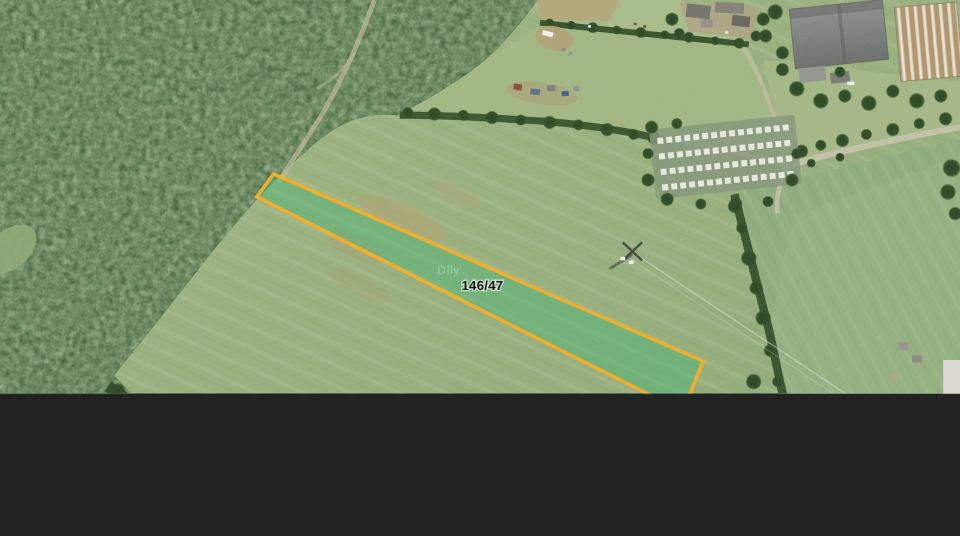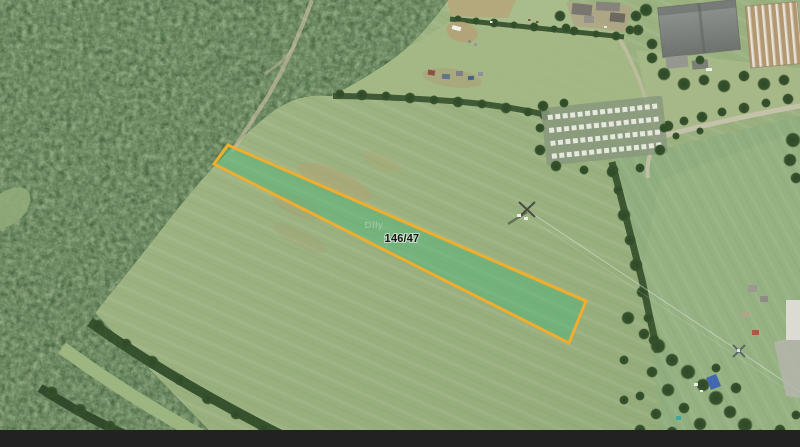--- a/index.html
+++ b/index.html
@@ -1,18 +1,18 @@
 <!DOCTYPE html>
 <html><head>
 <meta charset="utf-8">
 <style>
   html,body{margin:0;padding:0;background:#222;}
   .map-viewport{
     position:relative;
-    width:800px;height:430px;
+    width:800px;height:328px;
     overflow:hidden;
     font-family:"Liberation Sans", sans-serif;
     cursor:crosshair;
   }
   .map-viewport svg{display:block;}
   text.parcel-label{
     font-family:"Liberation Sans", sans-serif;
     font-size:11px;font-weight:700;fill:#151515;
     paint-order:stroke;stroke:#ffffff;stroke-width:2.2px;stroke-opacity:.55;
     letter-spacing:.2px;

